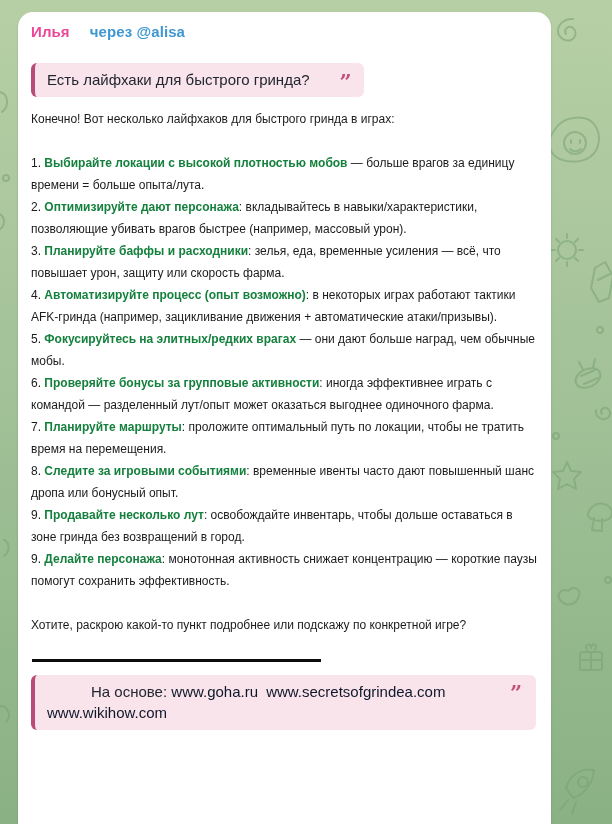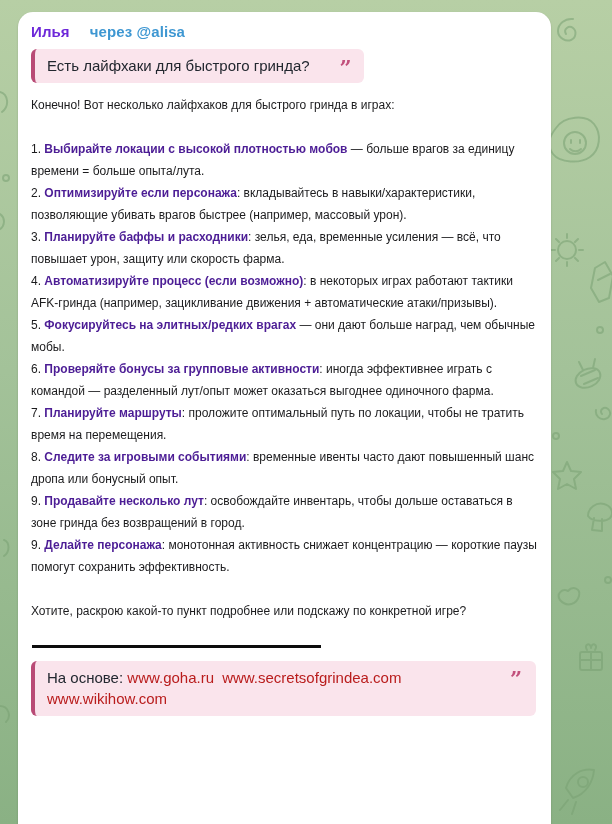--- a/index.html
+++ b/index.html
@@ -9,38 +9,38 @@
     background:linear-gradient(180deg,#b7cfa5 0%,#a3c299 45%,#8ab184 100%);
   }
   .doodles{position:absolute;inset:0;pointer-events:none;}
   .bubble{
     position:absolute;left:18px;top:12px;width:533px;bottom:-40px;
     background:#ffffff;border-radius:15px 15px 0 0;
     padding:10px 14px 0 13px;box-sizing:border-box;
     box-shadow:0 1px 2px rgba(0,0,0,.18);
   }
   .header{font-size:15px;font-weight:700;line-height:20px;letter-spacing:.1px;}
-  .sender{color:#6d28d9;text-align:right;}
+  .sender{color:#ec4899;text-align:right;}
   .via{color:#3e97d2;font-weight:700;margin-left:20px;}
   .quote{
     background:#fae4ec;border-left:4px solid #b94b76;border-radius:6px;
     padding:6px 12px 7px 12px;color:#22272f;font-size:15px;line-height:21px;
     position:relative;
   }
-  .quote-q{display:inline-flex;align-items:center;gap:30px;margin-top:7px;max-width:96%;}
+  .quote-q{display:inline-flex;align-items:center;gap:30px;margin-top:21px;max-width:96%;}
   .qicon{color:#c2507c;font-weight:900;font-size:21px;line-height:14px;
     font-family:"DejaVu Serif",serif;flex:0 0 auto;transform:translateY(2px);}
   .body-text{margin-top:11px;font-size:12px;line-height:22px;color:#1b1b1d;width:506px;}
-  .tip b{font-weight:700;color:#4c1d95;}
+  .tip b{font-weight:700;color:#15803d;}
   .spacer{height:22px;}
   .divider{width:289px;height:3px;background:#0c0c0c;margin:23px 0 0 1px;}
   .quote-src{margin-top:13px;width:505px;box-sizing:border-box;padding-right:40px;}
   .quote-src .qicon{position:absolute;top:9px;right:14px;}
-  .src-label{color:#22272f;}
-  a.src-link{color:#b91c1c;text-decoration:none;margin-right:4px;}
+  .src-label{color:#22272f;margin-left:44px;}
+  a.src-link{color:#0f172a;text-decoration:none;margin-right:4px;}
 </style>
 </head>
 <body>
 
 <svg class="doodles" viewBox="0 0 612 824" fill="none" stroke="#79a173" stroke-width="2" stroke-linecap="round" stroke-linejoin="round" opacity="0.55">
 
   <path d="M566 34c-3-5 3-9 7-6s3 10-2 12-13-2-13-9 7-13 15-12"></path>
 
   <path d="M556 128c8-12 30-14 38-4s6 26-4 33-30 6-37-3-4-17 3-26z"></path>
   <circle cx="575" cy="143" r="11"></circle>
@@ -86,23 +86,23 @@
   <div class="quote quote-q">
     <span>Есть лайфхаки для быстрого гринда?</span>
     <span class="qicon">”</span>
   </div>
 
   <div class="body-text">
     <div>Конечно! Вот несколько лайфхаков для быстрого гринда в играх:</div>
     <div class="spacer"></div>
     <div id="tips">
         <div class="tip"><span>1. </span><b>Выбирайте локации с высокой плотностью мобов</b><span> — больше врагов за единицу времени = больше опыта/лута.</span></div>
-        <div class="tip"><span>2. </span><b>Оптимизируйте если персонажа</b><span>: вкладывайтесь в навыки/характеристики, позволяющие убивать врагов быстрее (например, массовый урон).</span></div>
+        <div class="tip"><span>2. </span><b>Оптимизируйте дают персонажа</b><span>: вкладывайтесь в навыки/характеристики, позволяющие убивать врагов быстрее (например, массовый урон).</span></div>
         <div class="tip"><span>3. </span><b>Планируйте баффы и расходники</b><span>: зелья, еда, временные усиления — всё, что повышает урон, защиту или скорость фарма.</span></div>
-        <div class="tip"><span>4. </span><b>Автоматизируйте процесс (если возможно)</b><span>: в некоторых играх работают тактики AFK-гринда (например, зацикливание движения + автоматические атаки/призывы).</span></div>
+        <div class="tip"><span>4. </span><b>Автоматизируйте процесс (опыт возможно)</b><span>: в некоторых играх работают тактики AFK-гринда (например, зацикливание движения + автоматические атаки/призывы).</span></div>
         <div class="tip"><span>5. </span><b>Фокусируйтесь на элитных/редких врагах</b><span> — они дают больше наград, чем обычные мобы.</span></div>
         <div class="tip"><span>6. </span><b>Проверяйте бонусы за групповые активности</b><span>: иногда эффективнее играть с командой — разделенный лут/опыт может оказаться выгоднее одиночного фарма.</span></div>
         <div class="tip"><span>7. </span><b>Планируйте маршруты</b><span>: проложите оптимальный путь по локации, чтобы не тратить время на перемещения.</span></div>
         <div class="tip"><span>8. </span><b>Следите за игровыми событиями</b><span>: временные ивенты часто дают повышенный шанс дропа или бонусный опыт.</span></div>
         <div class="tip"><span>9. </span><b>Продавайте несколько лут</b><span>: освобождайте инвентарь, чтобы дольше оставаться в зоне гринда без возвращений в город.</span></div>
         <div class="tip"><span>9. </span><b>Делайте персонажа</b><span>: монотонная активность снижает концентрацию — короткие паузы помогут сохранить эффективность.</span></div>
       </div>
     <div class="spacer"></div>
     <div>Хотите, раскрою какой-то пункт подробнее или подскажу по конкретной игре?</div>
   </div>

